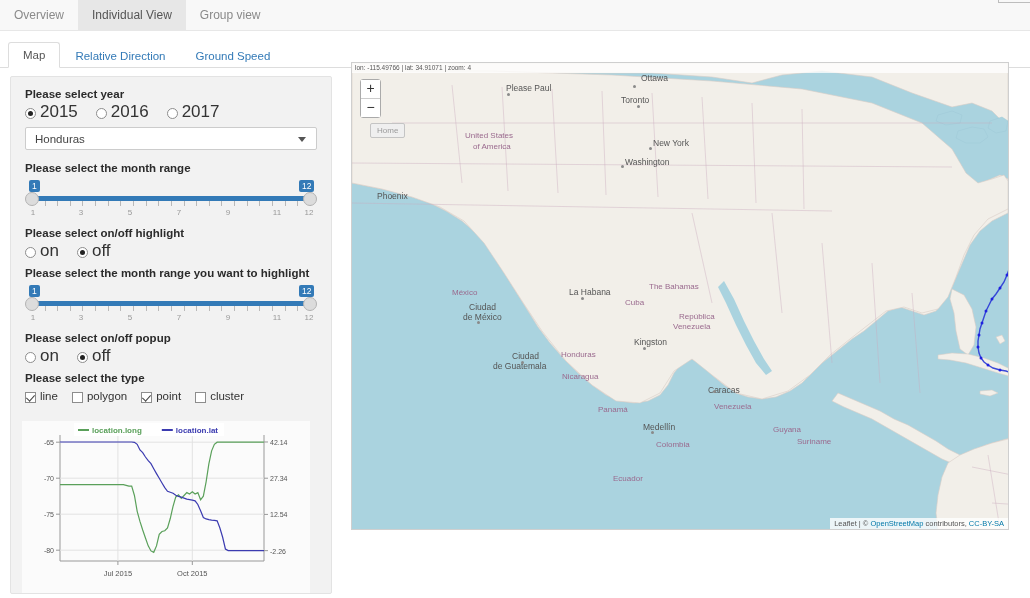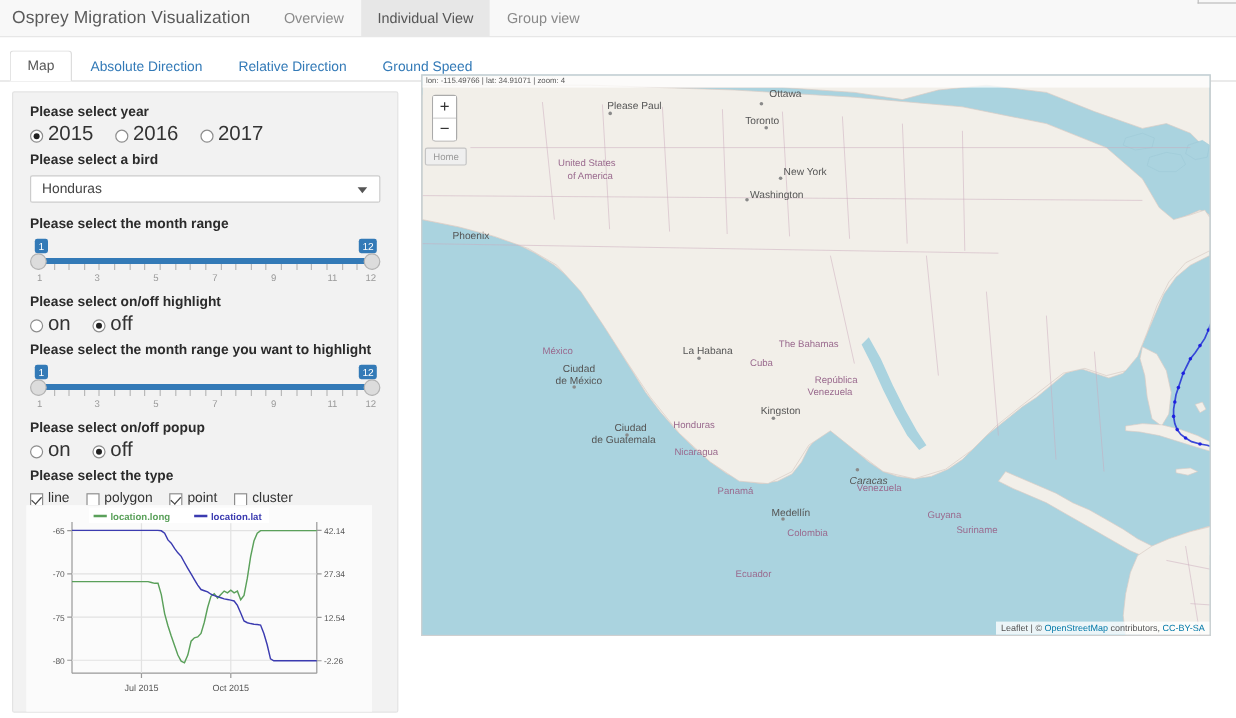--- a/index.html
+++ b/index.html
@@ -149,21 +149,21 @@
   .zoomctl{
     position:absolute;left:8px;top:16px;width:19px;z-index:30;
     background:#fff;border:1px solid #aaa;border-radius:3px;
   }
   .zoomctl div{
     height:18px;line-height:17px;text-align:center;font-size:14px;color:#333;
     cursor:pointer;background:#fff;
   }
   .zoomctl div:first-child{border-bottom:1px solid #ccc;}
   .homebtn{
-    position:absolute;left:2px;top:60px;z-index:30;
+    position:absolute;left:18px;top:60px;z-index:30;
     background:#efefef;border:1px solid #c4c4c4;border-radius:2px;
     font-size:8px;color:#9a9a9a;padding:2px 6px;cursor:pointer;
   }
   .attrib{
     position:absolute;right:0;bottom:0;z-index:30;
     background:rgba(255,255,255,.78);font-size:7.5px;color:#555;
     padding:1px 4px;white-space:nowrap;
   }
   .attrib a{color:#0078a8;text-decoration:none;}
   .maplabel{
@@ -176,32 +176,30 @@
     position:absolute;width:3px;height:3px;border-radius:50%;
     background:#8a8a8a;z-index:12;
   }
 </style>
 </head>
 <body>
 
 <div class="app">
 
   <div class="navbar">
-    <div class="brand">Osprey Migration Visualization</div>
     <div class="nav-items">
       <div class="nav-item">Overview</div>
       <div class="nav-item active">Individual View</div>
       <div class="nav-item">Group view</div>
     </div>
   </div>
   <div class="corner-stub"></div>
 
   <div class="tabstrip">
     <div class="tab active">Map</div>
-    <div class="tab">Absolute Direction</div>
     <div class="tab">Relative Direction</div>
     <div class="tab">Ground Speed</div>
   </div>
 
   <div class="sidebar">
     <div class="sb-inner">
 
       <div class="sb-label">Please select year</div>
       <div class="radio-row">
         <label class="radio-opt">
@@ -211,21 +209,20 @@
         <label class="radio-opt">
           <span class="radio"></span>
           <span class="radio-lab">2016</span>
         </label>
         <label class="radio-opt">
           <span class="radio"></span>
           <span class="radio-lab">2017</span>
         </label>
       </div>
 
-      <div class="sb-label">Please select a bird</div>
       <div class="select-wrap">
         <span class="select-val">Honduras</span>
         <span class="caret"></span>
       </div>
 
       <div class="sb-gap"></div>
 
       <div class="sb-label">Please select the month range</div>
       <div class="slider-block">
         <span class="bubble" style="left:4px;">1</span>
@@ -514,21 +511,21 @@
         <div class="maplabel big" style="left: 217px; top: 224px;">La Habana</div>
         <div class="maplabel country" style="left: 273px; top: 235px;">Cuba</div>
         <div class="maplabel country" style="left: 297px; top: 219px;">The Bahamas</div>
         <div class="maplabel country" style="left: 327px; top: 249px;">República</div>
         <div class="maplabel country" style="left: 321px; top: 259px;">Venezuela</div>
         <div class="maplabel big" style="left: 282px; top: 274px;">Kingston</div>
         <div class="maplabel big" style="left: 160px; top: 288px;">Ciudad</div>
         <div class="maplabel big" style="left: 141px; top: 298px;">de Guatemala</div>
         <div class="maplabel country" style="left: 209px; top: 287px;">Honduras</div>
         <div class="maplabel country" style="left: 210px; top: 309px;">Nicaragua</div>
-        <div class="maplabel big" style="left: 356px; top: 332px; font-style: italic;">Caracas</div>
+        <div class="maplabel big" style="left: 356px; top: 322px;">Caracas</div>
         <div class="maplabel country" style="left: 246px; top: 342px;">Panamá</div>
         <div class="maplabel country" style="left: 362px; top: 339px;">Venezuela</div>
         <div class="maplabel big" style="left: 291px; top: 359px;">Medellín</div>
         <div class="maplabel country" style="left: 304px; top: 377px;">Colombia</div>
         <div class="maplabel country" style="left: 421px; top: 362px;">Guyana</div>
         <div class="maplabel country" style="left: 445px; top: 374px;">Suriname</div>
         <div class="maplabel country" style="left: 261px; top: 411px;">Ecuador</div>
         <div class="citydot" style="left: 297px; top: 84px;"></div>
         <div class="citydot" style="left: 269px; top: 102px;"></div>
         <div class="citydot" style="left: 155px; top: 30px;"></div>

